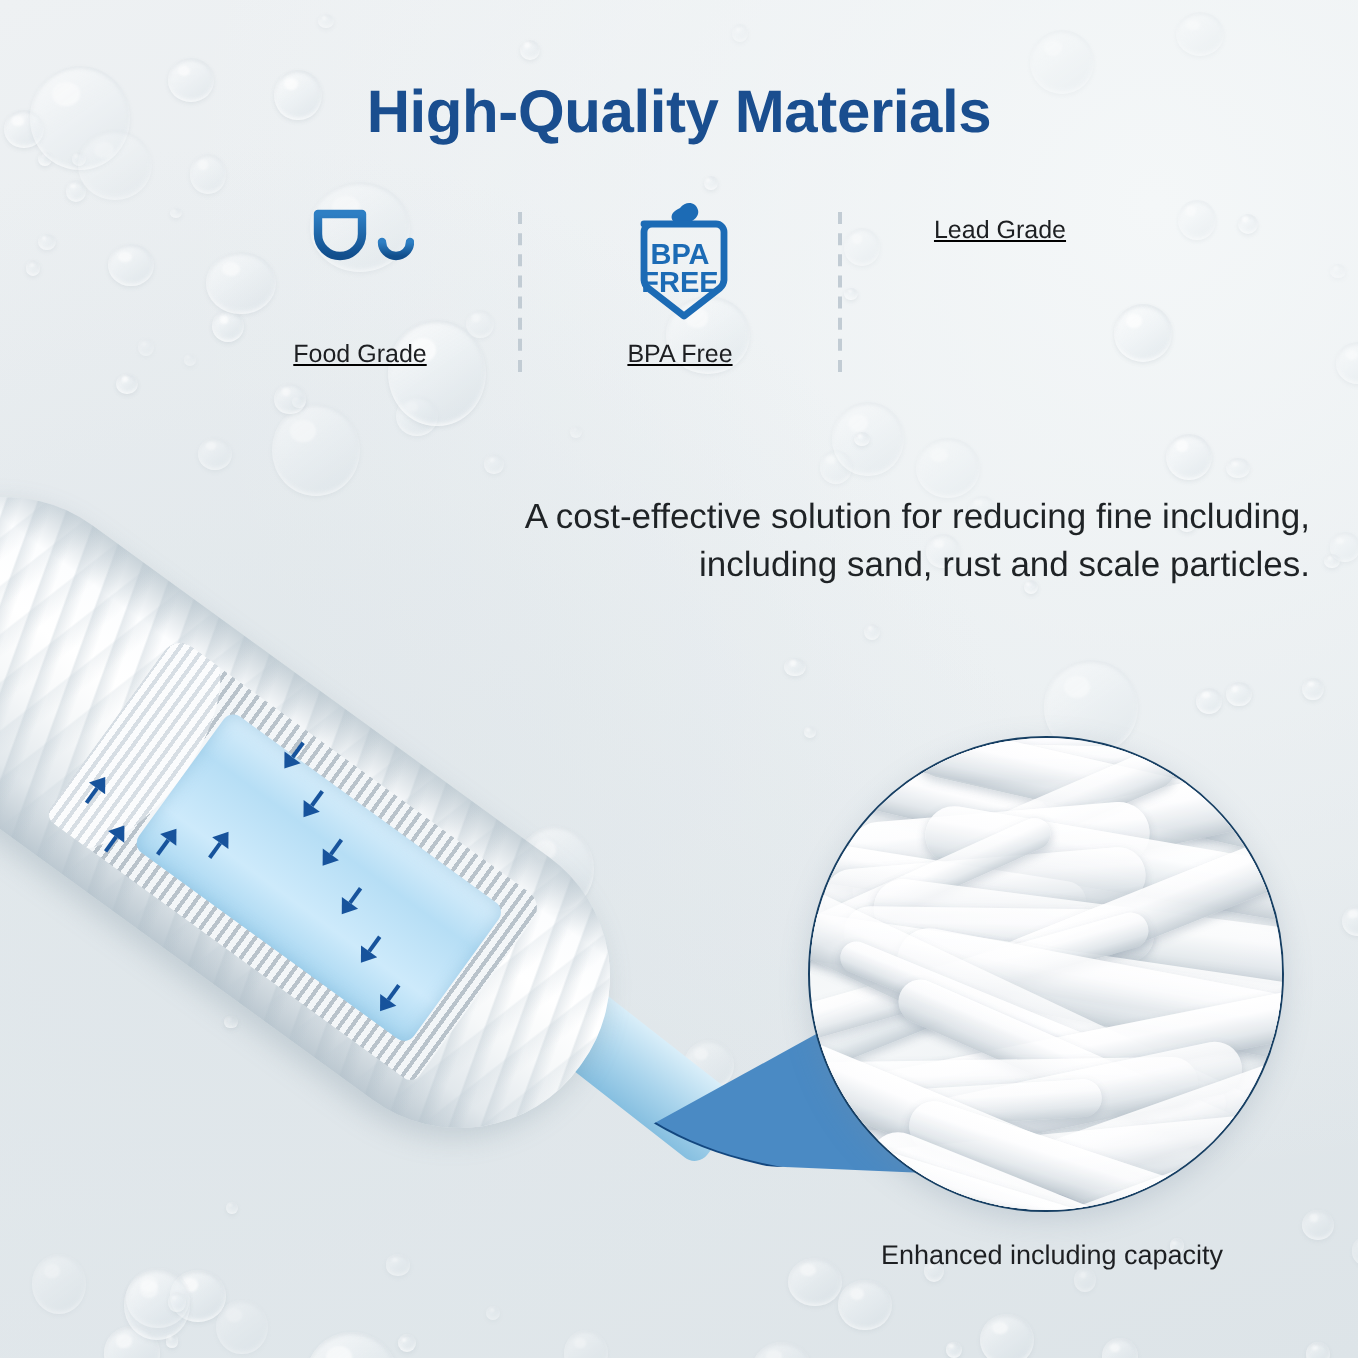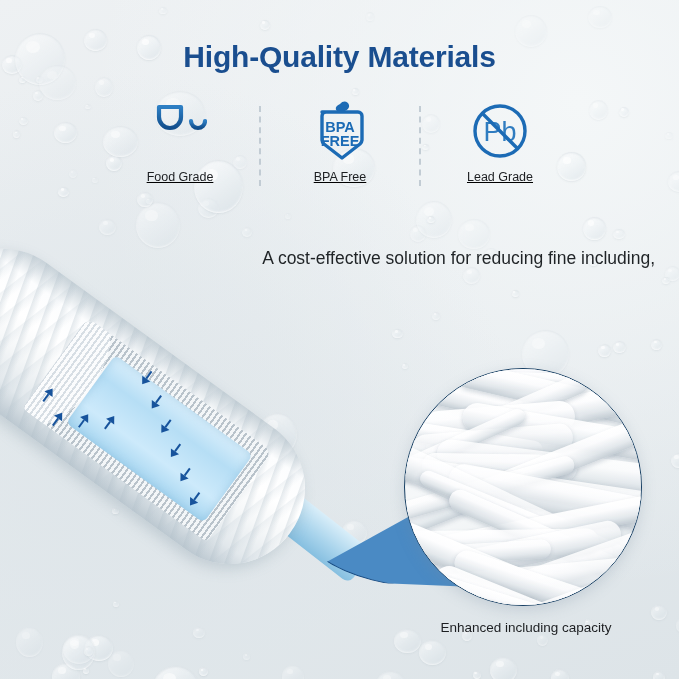--- a/index.html
+++ b/index.html
@@ -235,33 +235,27 @@
           <text x="29" y="32" text-anchor="middle" font-family="Liberation Sans, sans-serif" font-size="14.5" font-weight="bold" fill="#1c6bb5">BPA</text>
           <text x="29" y="46" text-anchor="middle" font-family="Liberation Sans, sans-serif" font-size="14.5" font-weight="bold" fill="#1c6bb5">FREE</text>
         </svg>
       </span>
       <span class="blabel">BPA Free</span>
     </div>
 
     <div class="vdash"></div>
 
     <div class="badge">
-      <span class="glyph">
-        <svg width="58" height="58" viewBox="0 0 58 58">
-          <circle cx="29" cy="29" r="25" fill="none" stroke="#1c6bb5" stroke-width="3.4"></circle>
-          <text x="29" y="39" text-anchor="middle" font-family="Liberation Sans, sans-serif" font-size="27" fill="#2f7cc0">Pb</text>
-          <line x1="11" y1="11" x2="47" y2="47" stroke="#1c6bb5" stroke-width="3.4"></line>
-        </svg>
-      </span>
       <span class="blabel">Lead Grade</span>
     </div>
   </div>
 
   <div id="copy">
     <div>A cost-effective solution for reducing fine including,</div>
+    <div>including sand, rust and scale particles.</div>
   </div>
 
   <div id="cartridge">
 
     <div class="pipeR"></div>
     <div class="tube">
       <div class="winding"></div>
       <div class="winding2"></div>
       <div class="capL"></div>
       <div class="cut">

